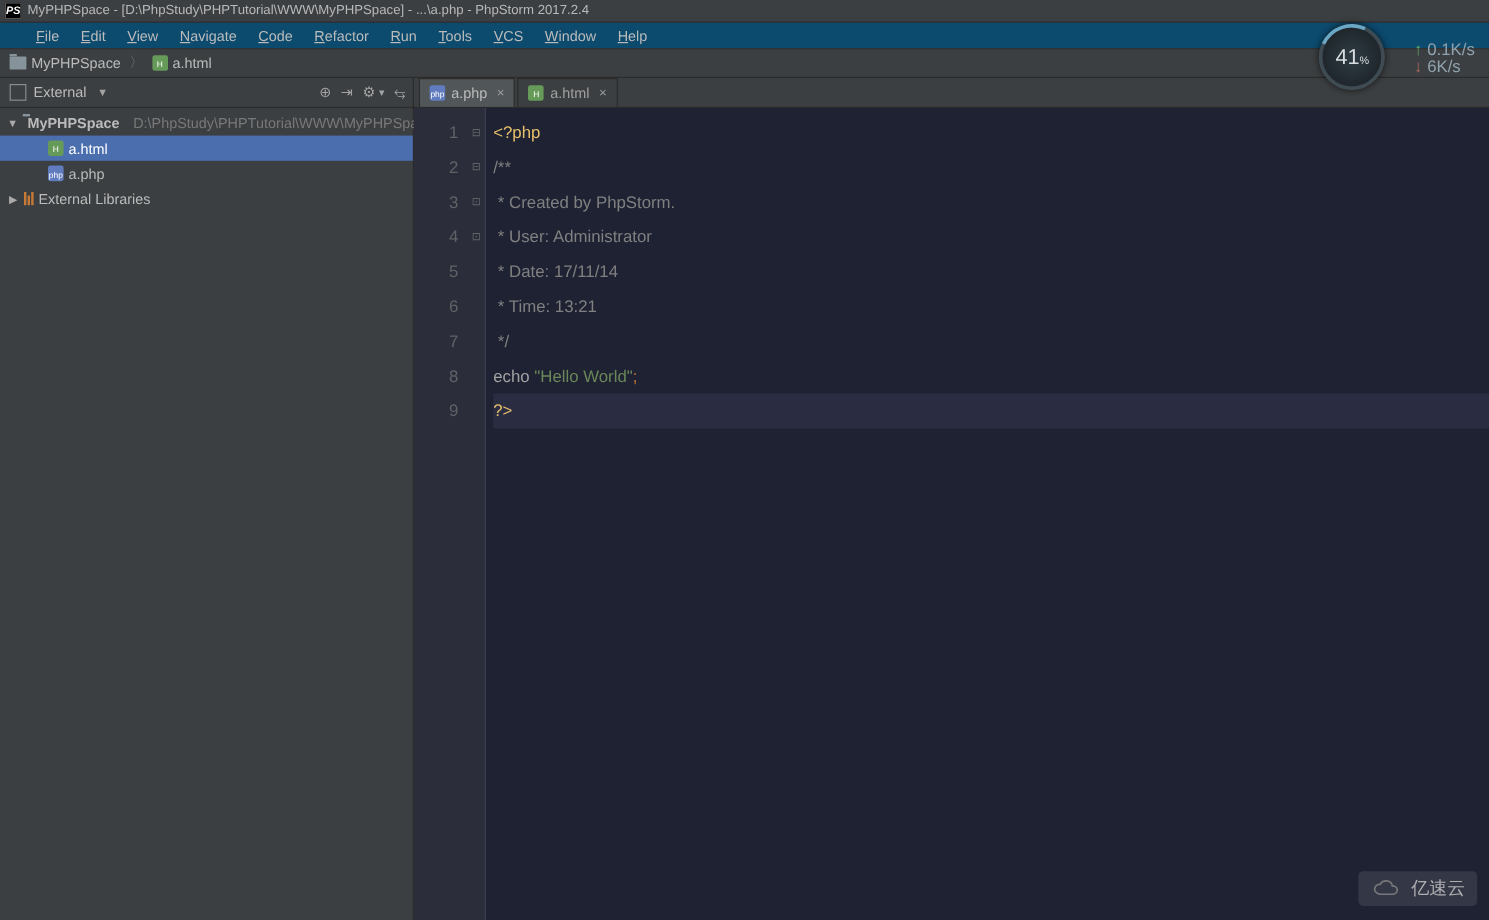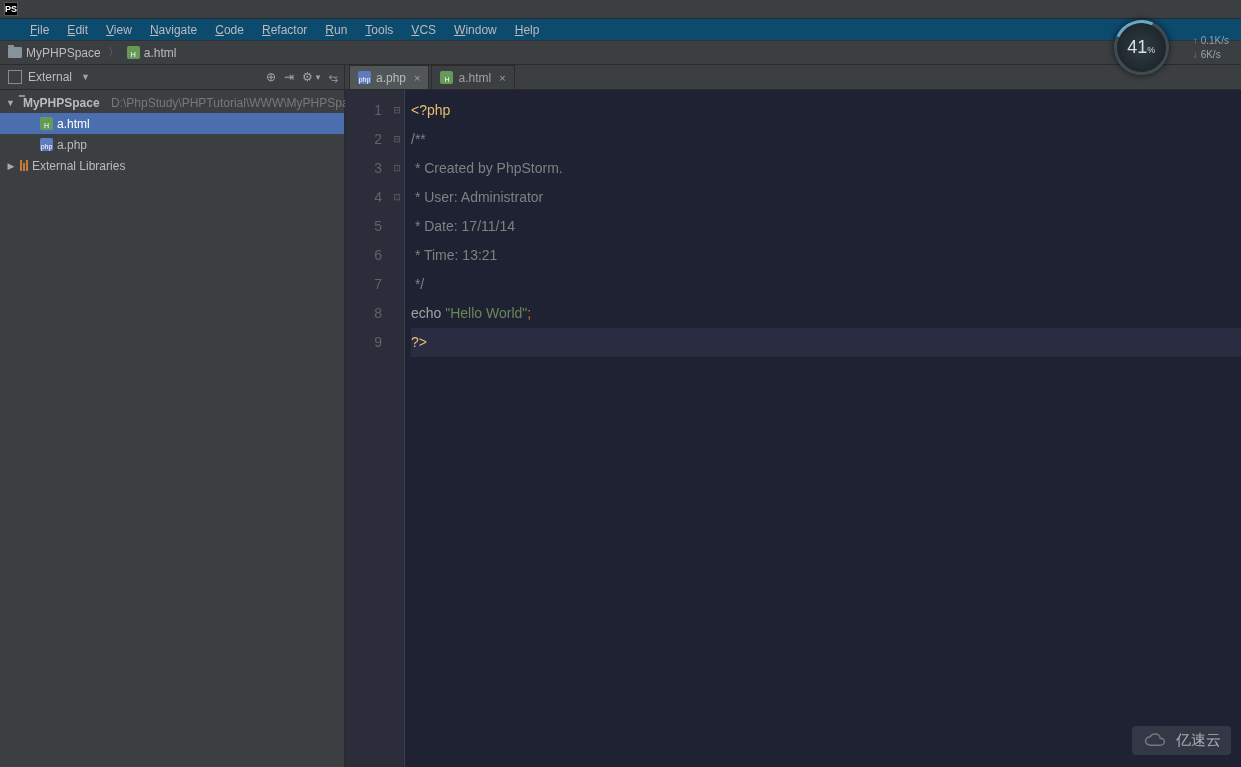--- a/index.html
+++ b/index.html
@@ -1,20 +1,20 @@
 <!DOCTYPE html>
 <html><head>
 <meta charset="utf-8">
 <style>
 * { margin: 0; padding: 0; box-sizing: border-box; font-family: "Segoe UI", Tahoma, sans-serif; }
 body { background: #2b2b2b; color: #bbbbbb; font-size: 12px; overflow: hidden; width: 1241px; height: 767px; position: relative; }
 
 
 .title-bar { height: 19px; background:#3c3f41; color:#b8b8b8; font-size:11px; display:flex; align-items:center; padding-left:4px; border-bottom:1px solid #2b2b2b; }
-.title-bar .logo { width:14px; height:14px; background:#000; color:#fff; font-size:9px; font-weight:bold; display:flex; align-items:center; justify-content:center; margin-right:5px; border:1px solid #555; }
+.title-bar .logo { width:14px; height:14px; background:#000; color:#fff; font-size:9px; font-weight:bold; display:flex; align-items:center; justify-content:center; margin-right:5px; border:1px solid #555;font-style:italic; }
 
 
 .menu-bar { height:22px; background:#0c4a6e; display:flex; align-items:center; padding-left:22px; gap:2px; border-bottom:1px solid #323232; }
 .menu-item { padding:2px 8px; color:#bbbbbb; font-size:12px; cursor:pointer; }
 .menu-item u { text-decoration: underline; }
 
 
 .breadcrumb-bar { height:24px; background:#3c3f41; display:flex; align-items:center; padding-left:8px; gap:4px; border-bottom:1px solid #2b2b2b; }
 .bc-item { display:flex; align-items:center; gap:4px; color:#bbbbbb; font-size:12px; }
 .bc-sep { color:#777; margin: 0 3px; }
@@ -62,33 +62,34 @@
 .c-str { color:#6a8759; }
 .c-semi { color:#cc7832; }
 .caret-line { background:#2a2d42; display:inline-block; width:100%; }
 
 
 .hud { position:absolute; top:20px; right:12px; display:flex; align-items:center; gap:24px; color:#cfd3d6; }
 .hud-circle { width:55px; height:55px; border-radius:50%; background:radial-gradient(circle at center,#2f3b44 0%,#1f272c 70%); border:3px solid #3f4b52; display:flex; align-items:center; justify-content:center; font-size:14px; box-shadow:0 0 6px rgba(0,0,0,.7); position:relative; }
 .hud-circle::before{ content:""; position:absolute; top:-3px; left:-3px; right:-3px; bottom:-3px; border-radius:50%; border-top:3px solid #6aa7c4; border-left:3px solid transparent; border-right:3px solid transparent; border-bottom:3px solid transparent; transform:rotate(-20deg); }
 .hud-pct { font-size:18px; color:#d8dde0; }
 .hud-pct small{ font-size:9px; }
-.hud-stats { font-size:10px; line-height:14px; color:#8fa3af; }
+.hud-stats { font-size:14px; line-height:14px; color:#8fa3af; }
 .hud-stats .up::before{ content:"↑ "; color:#5fa36a; }
 .hud-stats .dn::before{ content:"↓ "; color:#b06a5f; }
 
 
 .watermark { position:absolute; right:10px; bottom:12px; color:#c7c7c7; font-size:15px; display:flex; align-items:center; gap:6px; opacity:.85; background:rgba(200,200,200,.15); padding:5px 10px; border-radius:4px; }
 .watermark svg { width:28px; height:18px; }
 </style>
 </head>
 <body>
 
 <div class="title-bar">
   <div class="logo">PS</div>
+  <span>MyPHPSpace - [D:\PhpStudy\PHPTutorial\WWW\MyPHPSpace] - ...\a.php - PhpStorm 2017.2.4</span>
 </div>
 
 <div class="menu-bar" id="menu-bar">
     <span class="menu-item"><u>F</u>ile</span>
     <span class="menu-item"><u>E</u>dit</span>
     <span class="menu-item"><u>V</u>iew</span>
     <span class="menu-item"><u>N</u>avigate</span>
     <span class="menu-item"><u>C</u>ode</span>
     <span class="menu-item"><u>R</u>efactor</span>
     <span class="menu-item"><u>R</u>un</span>

